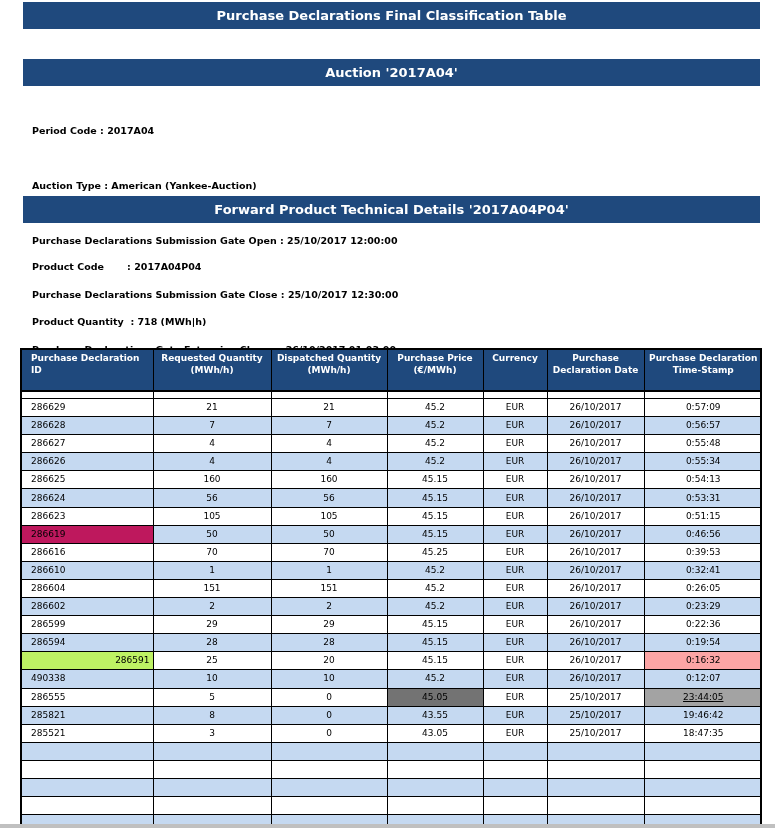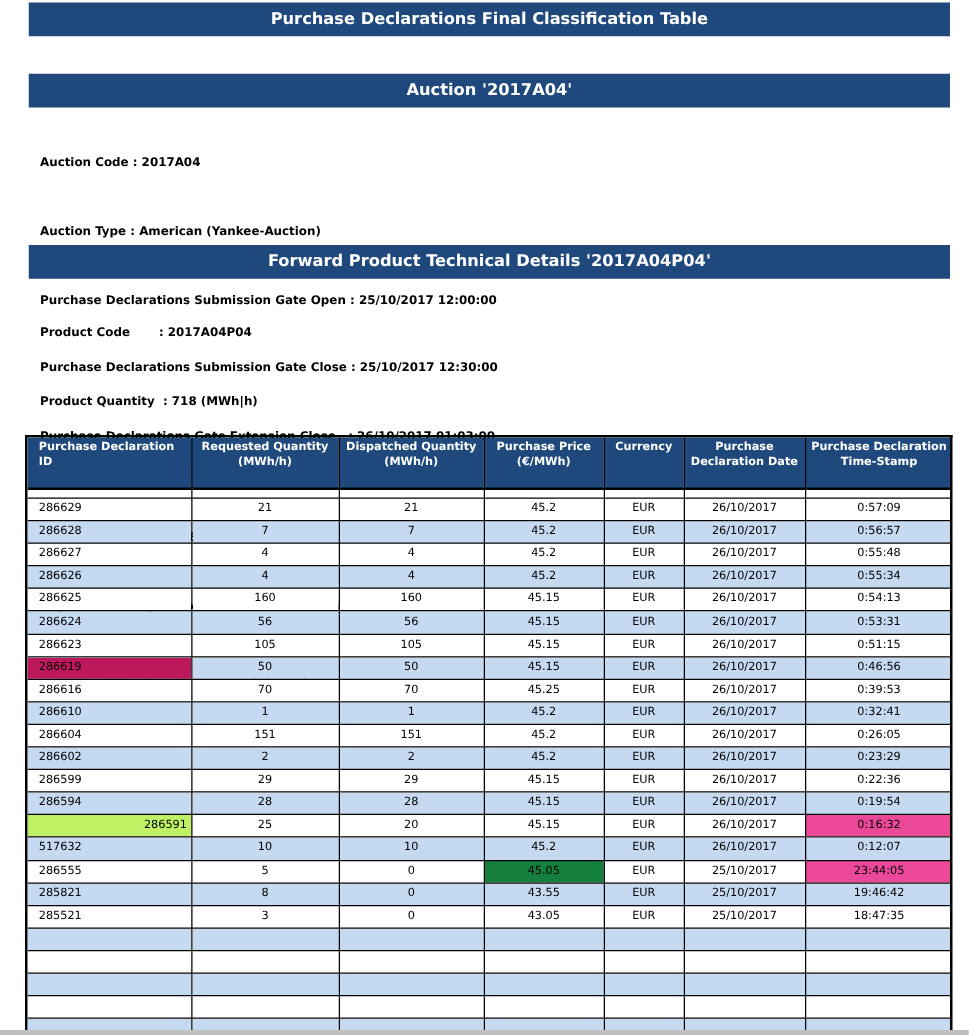--- a/index.html
+++ b/index.html
@@ -100,21 +100,21 @@
       background: #c0c0c0;
     }
   </style>
 </head>
 <body>
 
 <div class="banner banner-main">Purchase Declarations Final Classification Table</div>
 
 <div class="banner banner-auction">Auction '2017A04'</div>
 <div class="info auction-info">
-  <div>Auction Code : 2017A04</div>
+  <div>Period Code : 2017A04</div>
   <div>Auction Type : American (Yankee-Auction)</div>
   <div>Purchase Declarations Submission Gate Open : 25/10/2017 12:00:00</div>
   <div>Purchase Declarations Submission Gate Close : 25/10/2017 12:30:00</div>
   <div>Purchase Declarations Gate Extension Close   : 26/10/2017 01:03:00</div>
 </div>
 
 <div class="banner banner-product">Forward Product Technical Details '2017A04P04'</div>
 <div class="info product-info">
   <div>Product Code       : 2017A04P04</div>
   <div>Product Quantity  : 718 (MWh|h)</div>
@@ -282,39 +282,39 @@
           <td style="background: rgb(197, 217, 241);">26/10/2017</td>
           <td style="background: rgb(197, 217, 241);">0:19:54</td>
         </tr>
         <tr class="row">
           <td style="background: #bef264; text-align: right;">286591</td>
           <td style="background: rgb(255, 255, 255);">25</td>
           <td style="background: rgb(255, 255, 255);">20</td>
           <td style="background: rgb(255, 255, 255);">45.15</td>
           <td style="background: rgb(255, 255, 255);">EUR</td>
           <td style="background: rgb(255, 255, 255);">26/10/2017</td>
-          <td style="background: #ec4899;">0:16:32</td>
-        </tr>
-        <tr class="row">
-          <td style="background: rgb(197, 217, 241);">517632</td>
+          <td style="background: #fca5a5;">0:16:32</td>
+        </tr>
+        <tr class="row">
+          <td style="background: rgb(197, 217, 241);">490338</td>
           <td style="background: rgb(197, 217, 241);">10</td>
           <td style="background: rgb(197, 217, 241);">10</td>
           <td style="background: rgb(197, 217, 241);">45.2</td>
           <td style="background: rgb(197, 217, 241);">EUR</td>
           <td style="background: rgb(197, 217, 241);">26/10/2017</td>
           <td style="background: rgb(197, 217, 241);">0:12:07</td>
         </tr>
         <tr class="row">
           <td style="background: rgb(255, 255, 255);">286555</td>
           <td style="background: rgb(255, 255, 255);">5</td>
           <td style="background: rgb(255, 255, 255);">0</td>
-          <td style="background: #15803d;">45.05</td>
+          <td style="background: #737373;">45.05</td>
           <td style="background: rgb(255, 255, 255);">EUR</td>
           <td style="background: rgb(255, 255, 255);">25/10/2017</td>
-          <td style="background: #ec4899;">23:44:05</td>
+          <td style="background: #a3a3a3; text-decoration: underline;">23:44:05</td>
         </tr>
         <tr class="row">
           <td style="background: rgb(197, 217, 241);">285821</td>
           <td style="background: rgb(197, 217, 241);">8</td>
           <td style="background: rgb(197, 217, 241);">0</td>
           <td style="background: rgb(197, 217, 241);">43.55</td>
           <td style="background: rgb(197, 217, 241);">EUR</td>
           <td style="background: rgb(197, 217, 241);">25/10/2017</td>
           <td style="background: rgb(197, 217, 241);">19:46:42</td>
         </tr>

